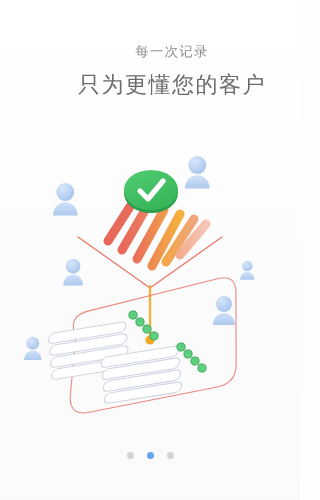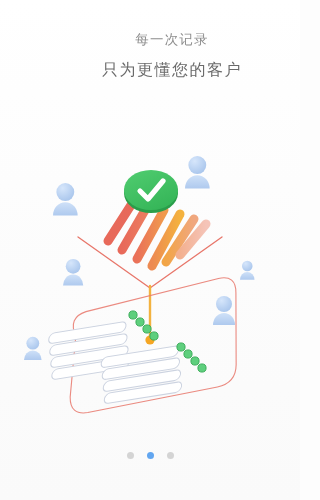--- a/index.html
+++ b/index.html
@@ -9,32 +9,32 @@
     font-family:"Liberation Sans", sans-serif;
     overflow:hidden;
   }
   #screen {
     position:relative;
     width:300px; height:500px;
     background:linear-gradient(180deg,#ffffff 0%,#fcfcfc 55%,#fafafa 100%);
   }
 
   
-  .head { position:absolute; top:0; left:0; width:300px; text-align:center;padding-left:44px; }
+  .head { position:absolute; top:12px; left:0; width:300px; text-align:center;padding-left:44px; }
   .subtitle {
     margin-top:33px;
     font-size:13.5px;
     letter-spacing:1.2px;
     color:#8d8d8d;
     font-weight:400;
     line-height:1;
   }
   .title {
     margin-top:15px;
-    font-size:16px;
+    font-size:22px;
     letter-spacing:1.5px;
     color:#6a6a6a;
     font-weight:300;
     line-height:1;
   }
 
   
   .art { position:absolute; top:140px; left:0; width:300px; height:280px; }
   .art svg { display:block; width:300px; height:280px; }
 

